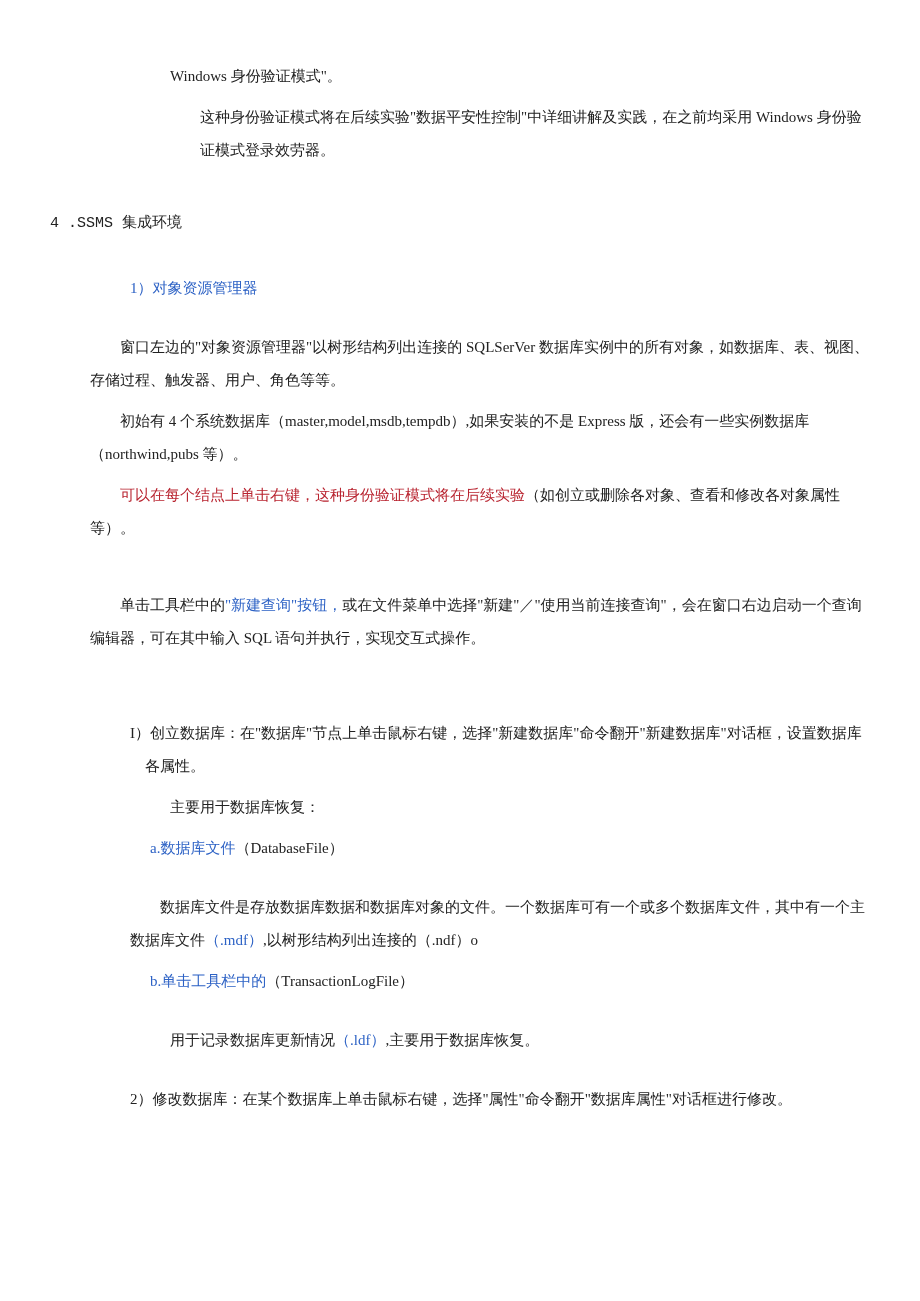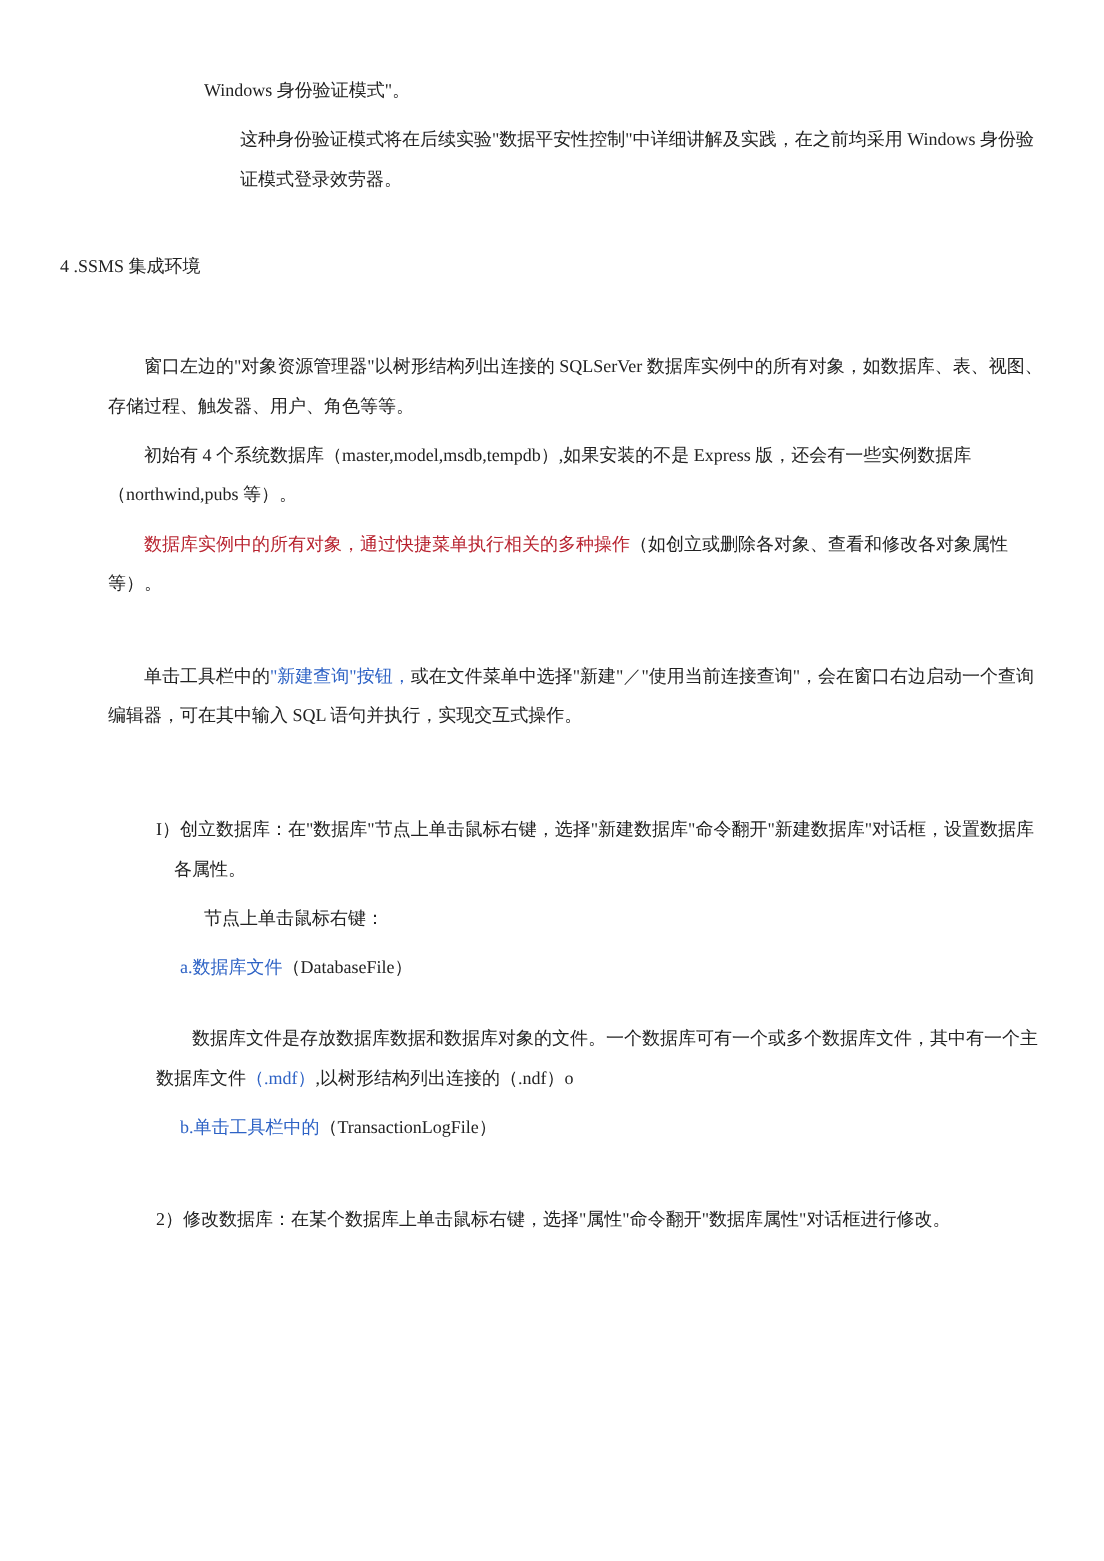--- a/index.html
+++ b/index.html
@@ -13,48 +13,49 @@
       width: 920px;
       box-sizing: border-box;
     }
     .page { width:100%; }
     .blk { margin-bottom: 8px; }
     .indent-2 { padding-left: 80px; }
     .indent-3 { padding-left: 120px; }
     .indent-4 { padding-left: 150px; }
     .blue { color: #2d62c5; } 
     .red  { color: #b8232f; } 
-    .h-item { margin-top:14px; margin-bottom:14px; }
+    .h-item { margin-top:14px; margin-bottom:14px;font-family:Liberation Mono, monospace; }
     .para { text-indent: 2em; }
     .sect-gap { height:18px; }
   </style>
 </head>
 <body>
 
 <div class="page">
 
   <div class="blk indent-3">Windows 身份验证模式"。</div>
   <div class="blk indent-4" style="text-indent:0;">
     <span>这种身份验证模式将在后续实验"数据平安性控制"中详细讲解及实践，在之前均采用 Windows 身份验证模式登录效劳器。</span>
   </div>
 
   <div class="sect-gap"></div>
 
   <div class="blk h-item">4 .SSMS 集成环境</div>
 
 
   <div class="sect-gap"></div>
 
+  <div class="blk indent-2 blue">1）对象资源管理器</div>
 
   <div class="sect-gap"></div>
 
   <div class="blk indent-2 para" style="padding-left:40px; text-indent:2em; padding-right:0;">窗口左边的"对象资源管理器"以树形结构列出连接的 SQLSerVer 数据库实例中的所有对象，如数据库、表、视图、存储过程、触发器、用户、角色等等。</div>
   <div class="blk indent-2 para" style="padding-left:40px; text-indent:2em;">初始有 4 个系统数据库（master,model,msdb,tempdb）,如果安装的不是 Express 版，还会有一些实例数据库（northwind,pubs 等）。</div>
   <div class="blk" style="padding-left:40px; text-indent:2em;">
-    <span class="red">数据库实例中的所有对象，通过快捷菜单执行相关的多种操作</span><span>（如创立或删除各对象、查看和修改各对象属性等）。</span>
+    <span class="red">可以在每个结点上单击右键，这种身份验证模式将在后续实验</span><span>（如创立或删除各对象、查看和修改各对象属性等）。</span>
   </div>
 
   <div class="sect-gap"></div>
 
 
   <div class="sect-gap"></div>
 
   <div class="blk" style="padding-left:40px; text-indent:2em;">
     <span>单击工具栏中的</span><span class="blue">"新建查询"按钮，</span><span>或在文件菜单中选择"新建"／"使用当前连接查询"，会在窗口右边启动一个查询编辑器，可在其中输入 SQL 语句并执行，实现交互式操作。</span>
   </div>
@@ -63,36 +64,39 @@
   <div class="sect-gap"></div>
 
 
   <div class="sect-gap"></div>
 
 
   <div class="blk indent-2" style="padding-left:80px; text-indent:-1em; margin-left:1em;">
     <span>I）创立数据库：在"数据库"节点上单击鼠标右键，选择"新建数据库"命令翻开"新建数据库"对话框，设置数据库各属性。</span>
   </div>
 
-  <div class="blk indent-3">节点上单击鼠标右键：</div>
+  <div class="blk indent-3">主要用于数据库恢复：</div>
 
   <div class="blk" style="padding-left:100px;">
     <span class="blue">a.数据库文件</span><span>（DatabaseFile）</span>
   </div>
 
   <div class="sect-gap"></div>
 
   <div class="blk" style="padding-left:80px; text-indent:2em;">
     <span>数据库文件是存放数据库数据和数据库对象的文件。一个数据库可有一个或多个数据库文件，其中有一个主数据库文件</span><span class="blue">（.mdf）</span><span>,以树形结构列出连接的（.ndf）o</span>
   </div>
 
   <div class="blk" style="padding-left:100px;">
     <span class="blue">b.单击工具栏中的</span><span>（TransactionLogFile）</span>
   </div>
 
   <div class="sect-gap"></div>
 
+  <div class="blk" style="padding-left:120px; text-indent:0;">
+    <span>用于记录数据库更新情况</span><span class="blue">（.ldf）</span><span>,主要用于数据库恢复。</span>
+  </div>
 
   <div class="sect-gap"></div>
 
   <div class="blk indent-2">2）修改数据库：在某个数据库上单击鼠标右键，选择"属性"命令翻开"数据库属性"对话框进行修改。</div>
 
 </div>
 
 </body></html>

